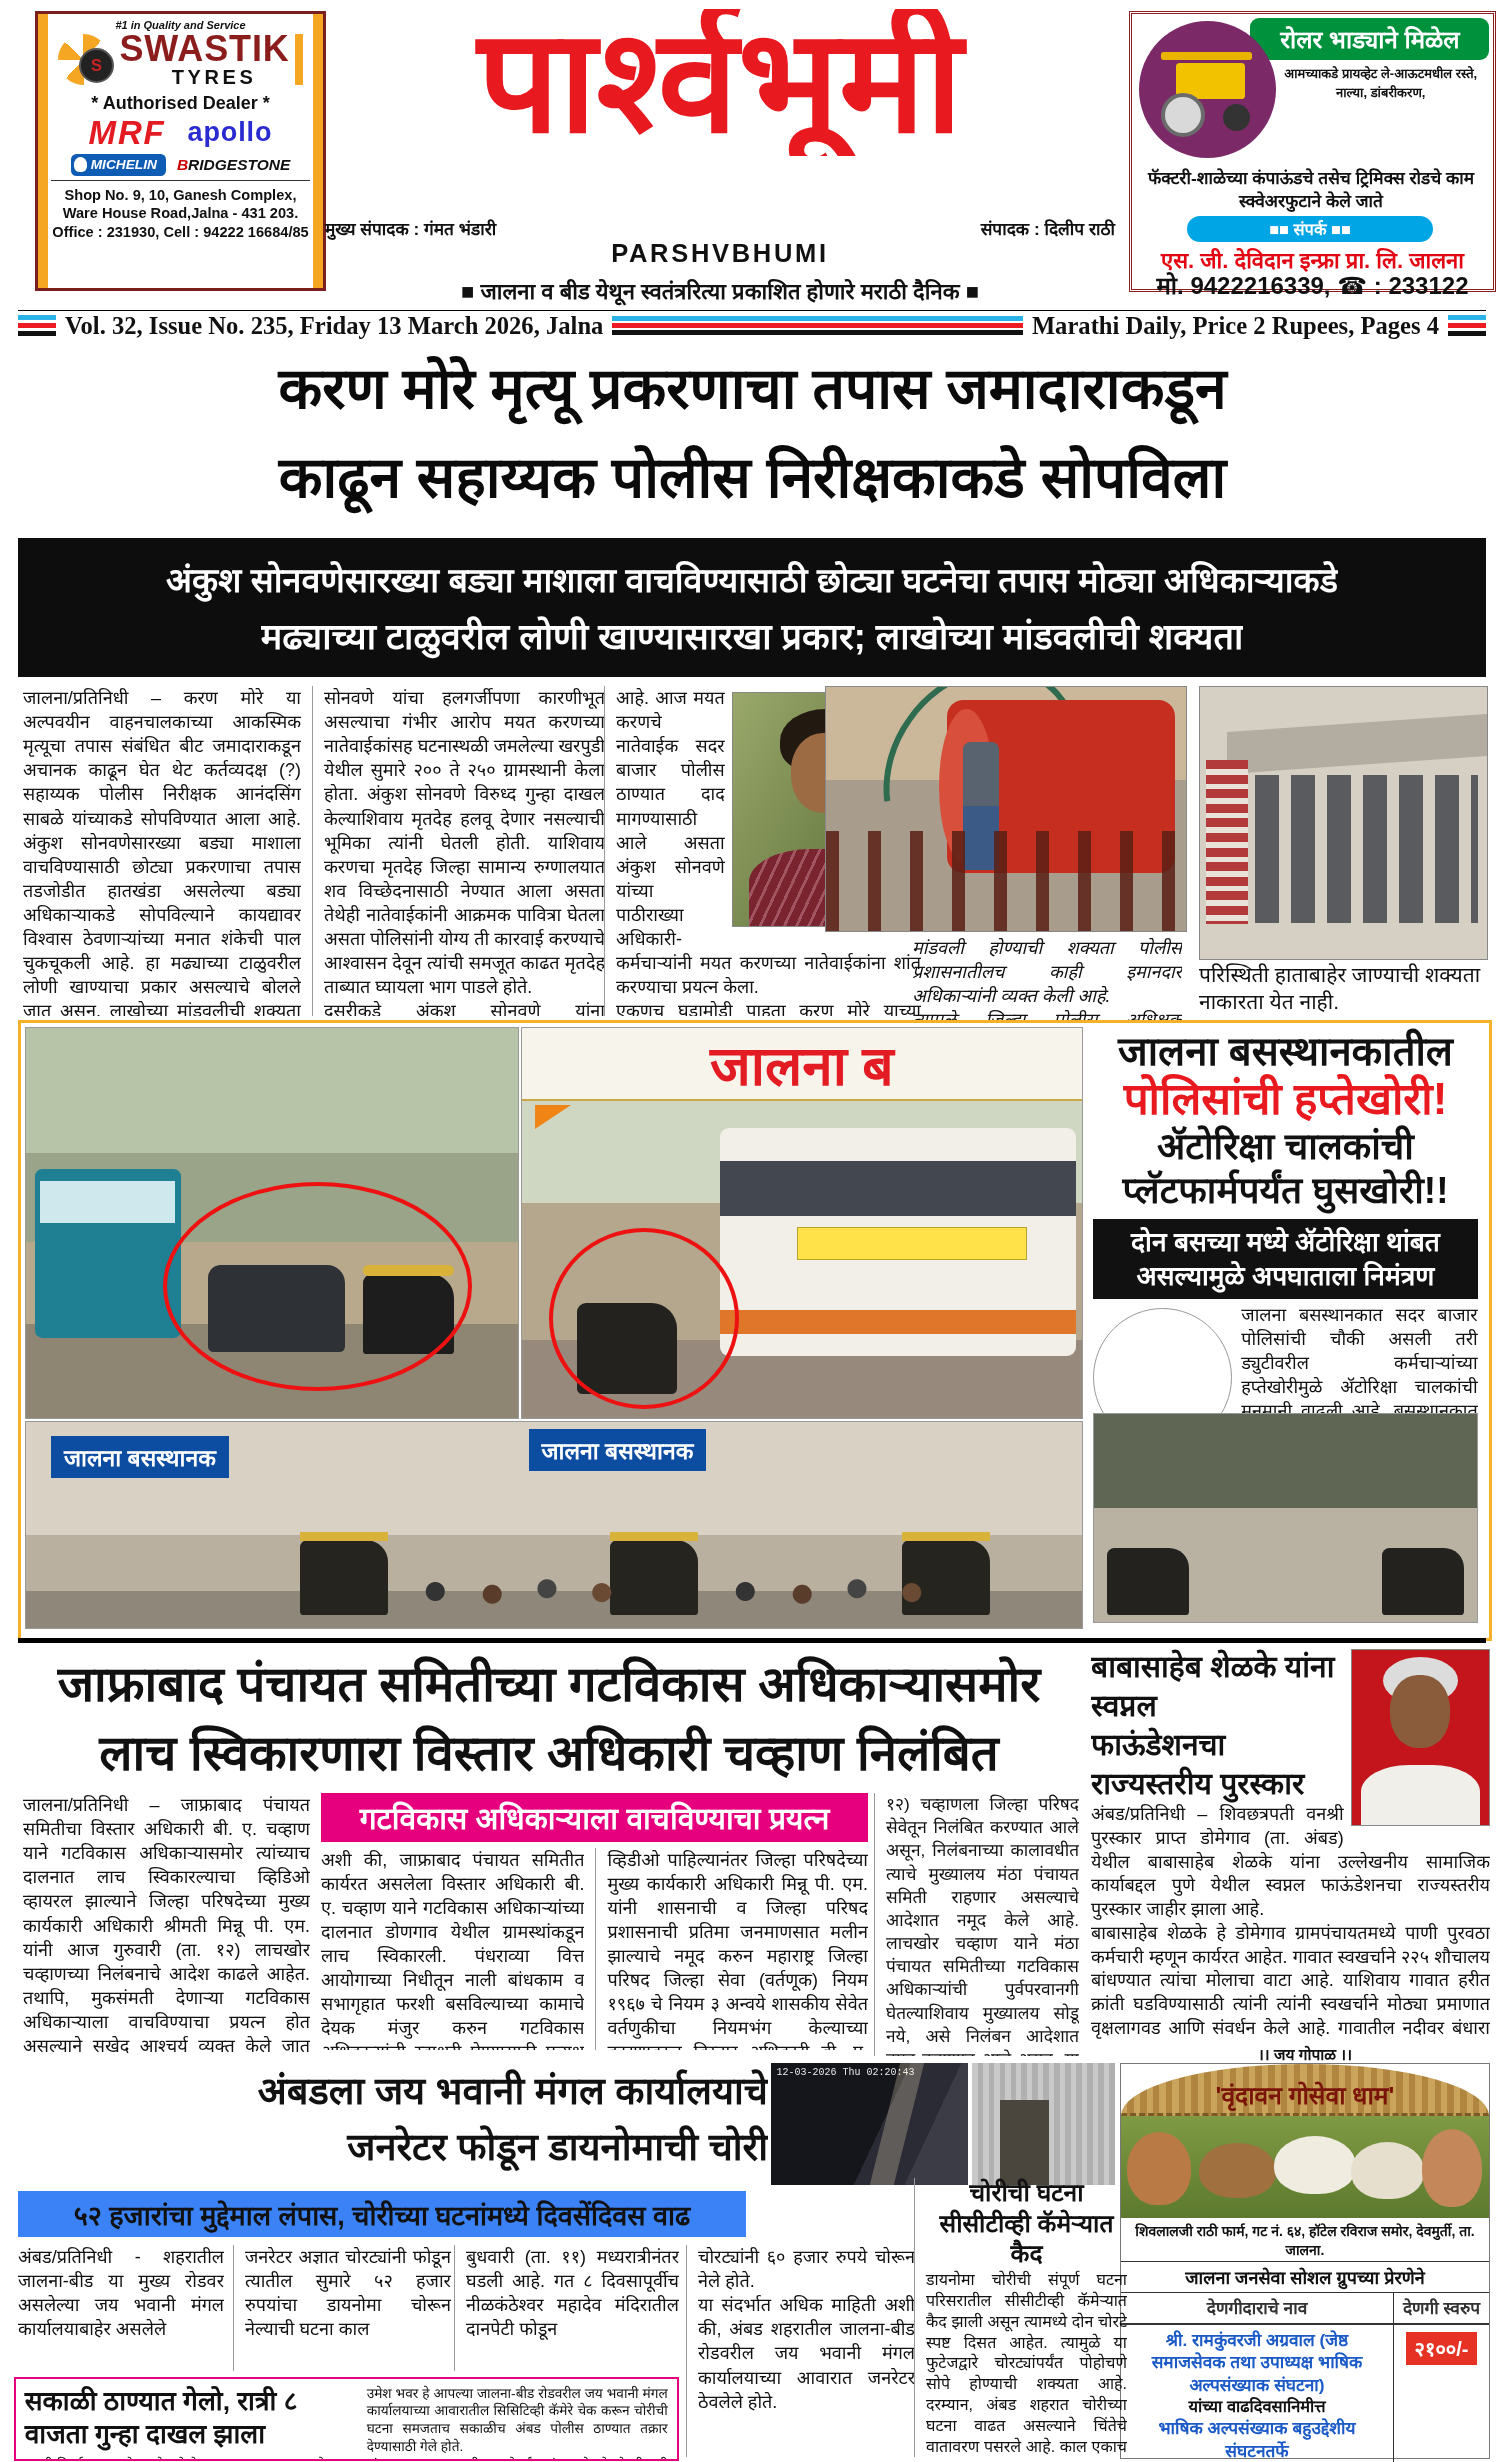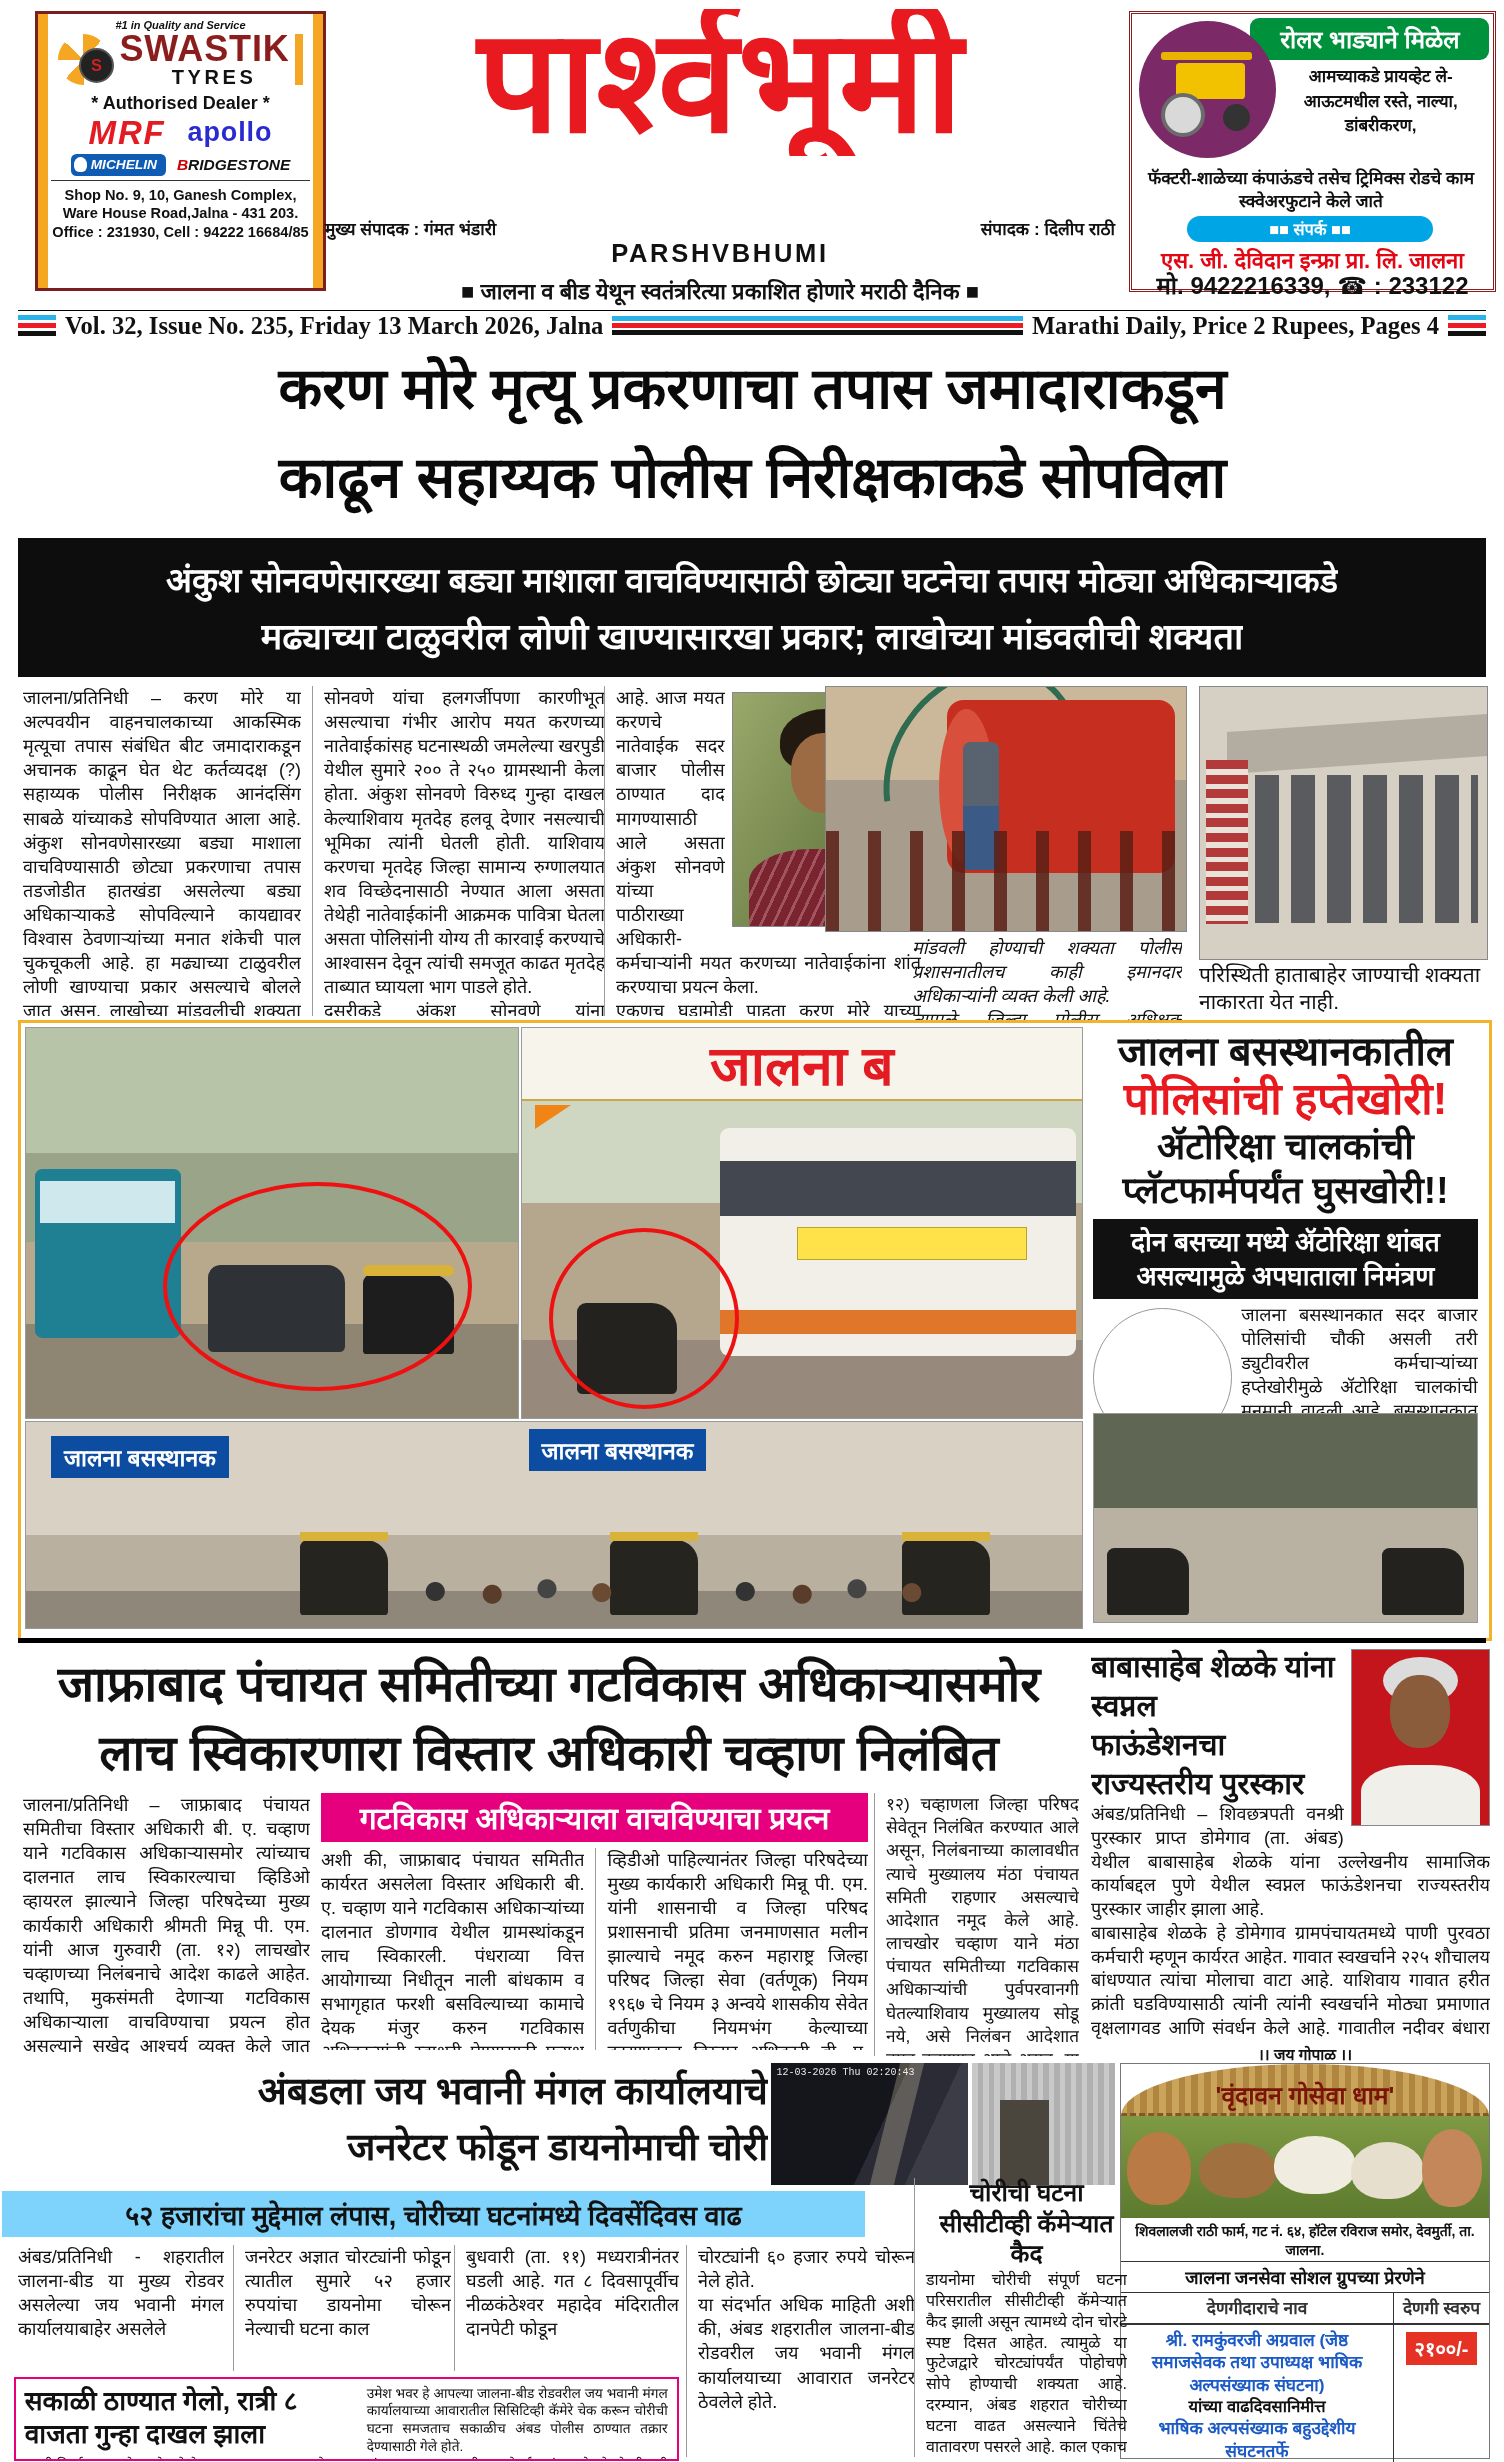--- a/index.html
+++ b/index.html
@@ -44,21 +44,21 @@
 
   .roller{left:1129px;top:11px;width:361px;height:275px;border:3.6px double #8c1d1d;background:#fff;}
   .rl-head{position:absolute;right:3.6px;top:3.6px;width:239px;height:42px;background:#00913d;border-radius:9px;
            color:#fff;font-size:24px;font-weight:800;display:flex;align-items:center;justify-content:center;}
   .rl-circle{position:absolute;left:7.3px;top:7.3px;width:137px;height:137px;border-radius:50%;background:#7b2a67;}
   .rl-body{position:absolute;left:5.5px;top:5.5px;width:119px;height:119px;}
   .rl-canopy{position:absolute;left:16.4px;top:25.5px;width:91px;height:7.3px;background:#e8b400;border-radius:2.7px;}
   .rl-cab{position:absolute;left:31px;top:36px;width:69px;height:36px;background:#f2c200;border-radius:3.6px;}
   .rl-drum{position:absolute;left:16.4px;top:66px;width:36px;height:36px;border-radius:50%;background:#d9d9d9;border:4.6px solid #6b6b6b;}
   .rl-wheel{position:absolute;left:78px;top:77px;width:27px;height:27px;border-radius:50%;background:#333;}
-  .rl-txt1{position:absolute;right:7.3px;top:51px;width:210px;font-size:17px;font-weight:bold;text-align:center;line-height:1.45;}
+  .rl-txt1{position:absolute;right:7.3px;top:51px;width:210px;font-size:13px;font-weight:bold;text-align:center;line-height:1.45;}
   .rl-txt2{position:absolute;left:5.5px;top:153px;width:347px;font-size:17.3px;font-weight:bold;text-align:center;line-height:1.35;}
   .rl-pill{position:absolute;left:55px;top:202px;width:246px;height:25.5px;background:#00a5e5;border-radius:14.6px;
            color:#fff;font-size:16.4px;font-weight:800;display:flex;align-items:center;justify-content:center;}
   .rl-co{position:absolute;left:0;right:0;top:230px;text-align:center;font-size:22px;font-weight:800;color:#e30613;}
   .rl-ph{position:absolute;left:0;right:0;top:254px;text-align:center;font-size:24px;font-weight:900;color:#111;}
 
   
   .dateline{left:18px;top:310px;width:1468px;height:29px;display:flex;align-items:center;gap:9px;}
   .flagbars{display:flex;flex-direction:column;gap:2.7px;}
   .flagbars span{display:block;width:38px;height:5.5px;}
@@ -191,21 +191,21 @@
   .amtbox{display:inline-block;background:#e53225;color:#fff;font-weight:900;font-size:20px;padding:2.7px 9px;margin-top:7.3px;}
 
   
   .am-h{left:18px;width:750px;font-size:38px;font-weight:900;text-align:right;white-space:nowrap;}
   .photos2{left:771px;top:2063px;width:344px;height:122px;display:flex;gap:3.6px;}
   .cctv{width:197px;height:100%;position:relative;background:linear-gradient(115deg,#15151c 0 55%,#2b2b35 55% 75%,#3c3c46 75%);overflow:hidden;}
   .cctv-ts{position:absolute;left:5.5px;top:3.6px;color:#e8e8e8;font-size:10px;font-family:"Liberation Mono","DejaVu Sans Mono",monospace;}
   .cctv-beam{position:absolute;left:58%;top:0;bottom:0;width:24px;background:rgba(255,240,200,.25);transform:skewX(-14deg);}
   .shutter{flex:1;position:relative;background:repeating-linear-gradient(90deg,#c9c9c9 0 5.5px,#b0b0b0 5.5px 11px);overflow:hidden;}
   .shutter::before{content:"";position:absolute;left:20%;bottom:0;width:34%;height:70%;background:#4a453d;}
-  .grayband{left:2px;top:2191px;width:863px;height:46px;background:#7dd3fc;display:flex;align-items:center;justify-content:center;}
+  .grayband{left:18px;top:2191px;width:728px;height:46px;background:#3b82f6;display:flex;align-items:center;justify-content:center;}
   .grayband span{font-size:27px;font-weight:800;white-space:nowrap;}
   .am-col{top:2245px;height:126px;}
   .c5{left:914px;top:2178px;width:201px;height:279px;}
   .c5 .h{font-size:24.6px;font-weight:900;line-height:1.25;text-align:center;}
   .c5 .t{font-size:16px;line-height:1.3;text-align:justify;}
 
   .policebox{left:13.7px;top:2377px;width:665px;height:84px;border:2.7px solid #e6007e;box-sizing:border-box;
              background:#fff;padding:5.5px 9px;overflow:hidden;}
   .pb-title{float:left;width:342px;font-size:26.4px;font-weight:900;line-height:1.25;}
   .pb-intro{font-size:13.7px;line-height:1.3;text-align:justify;}

